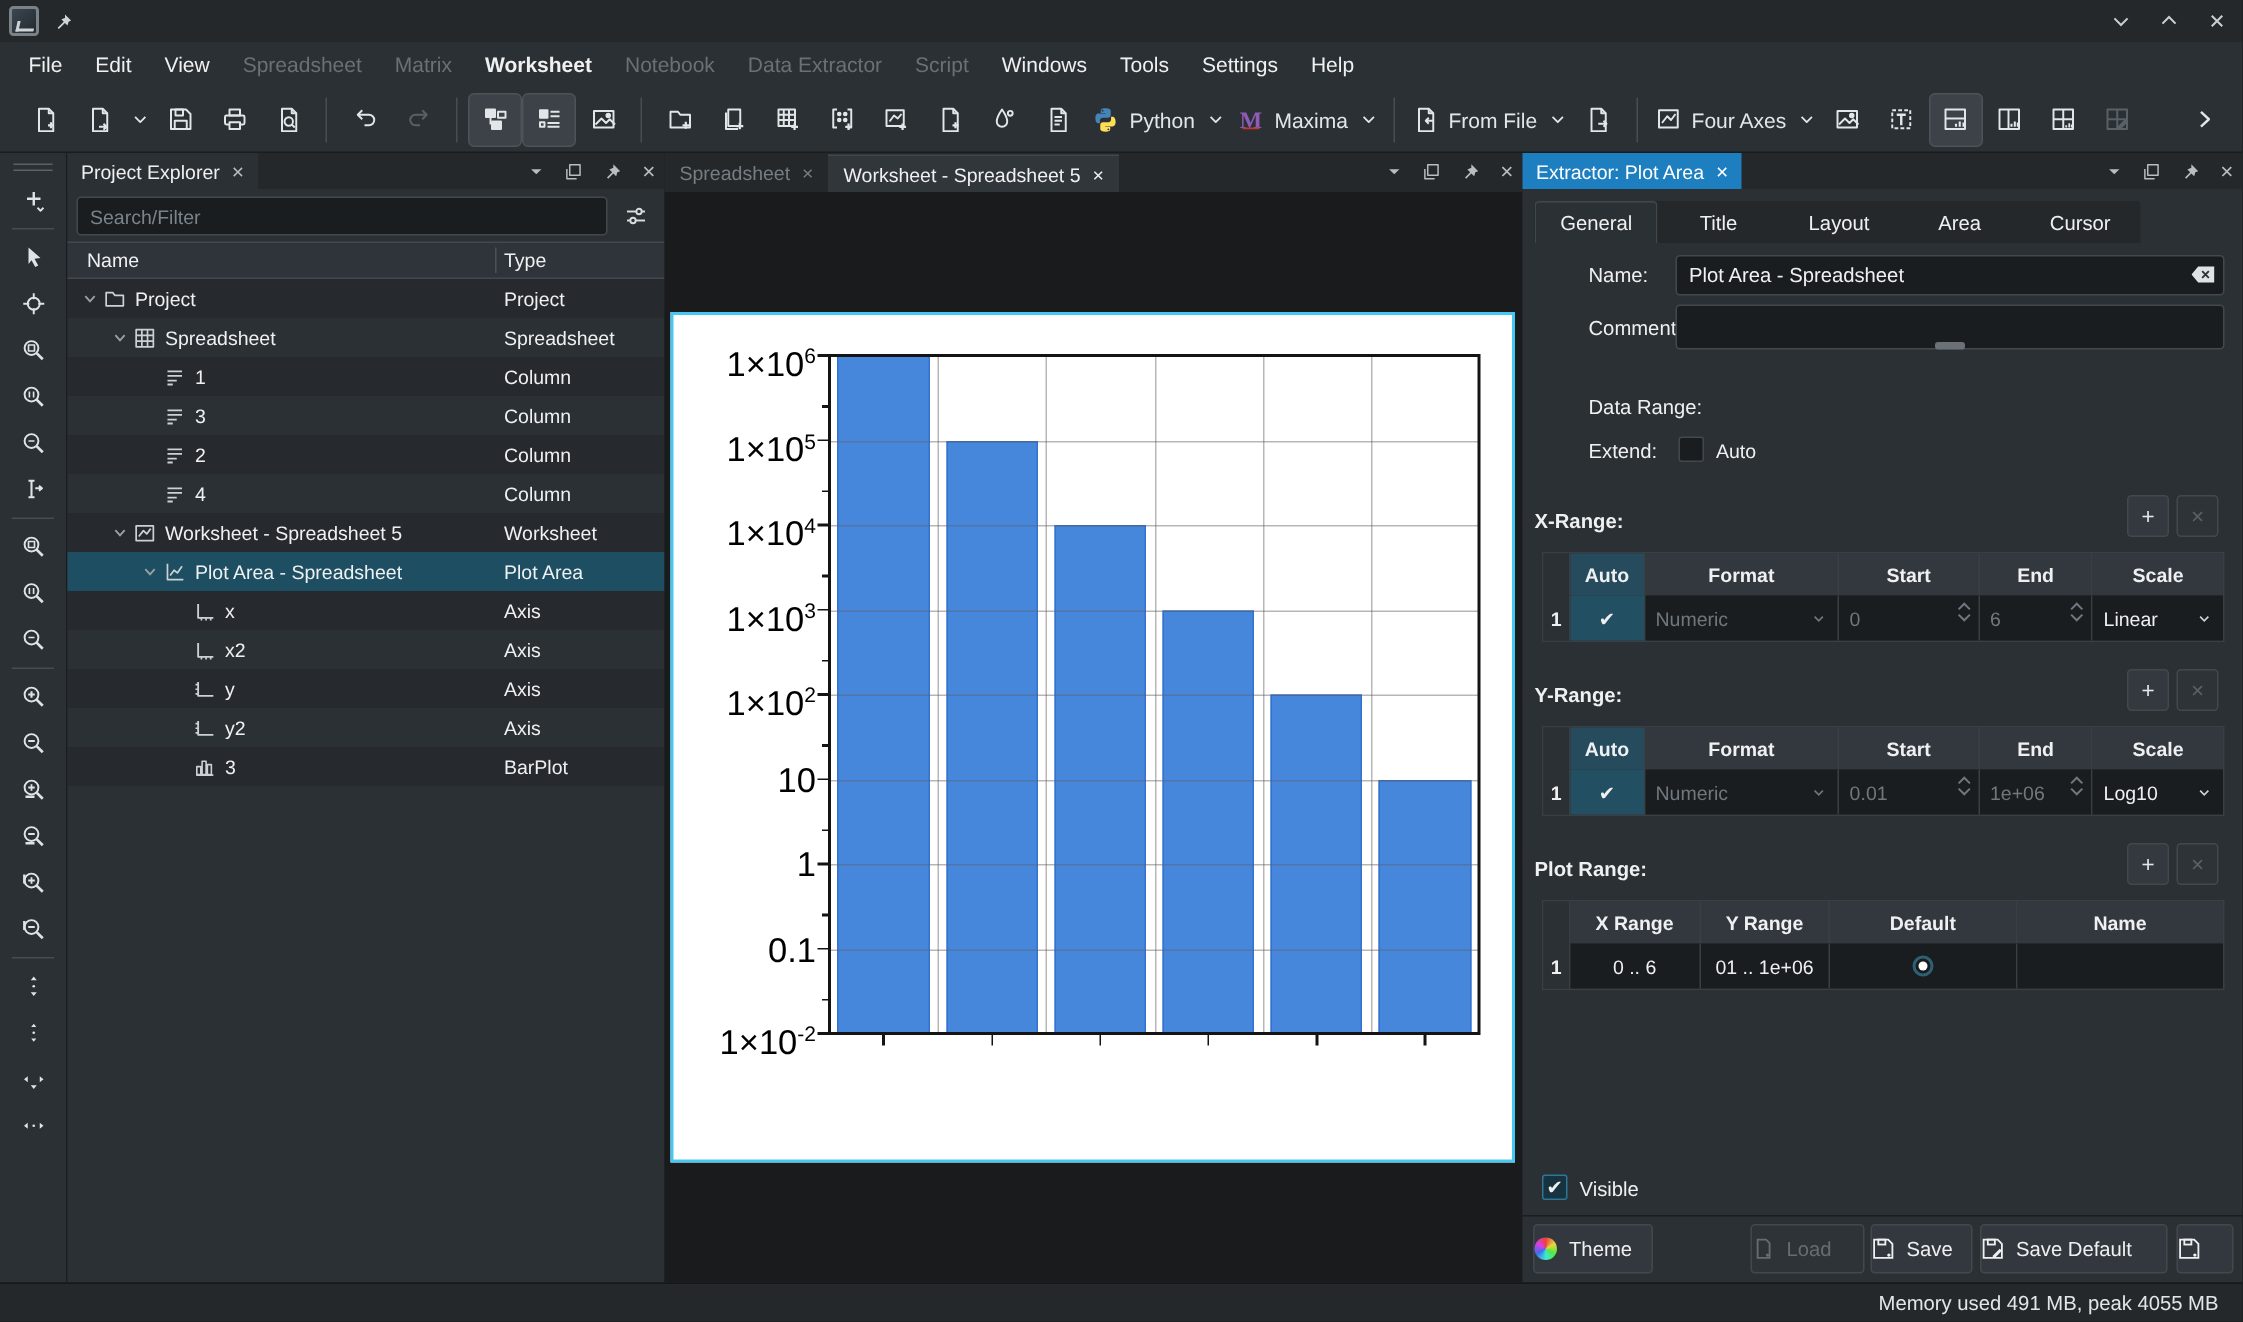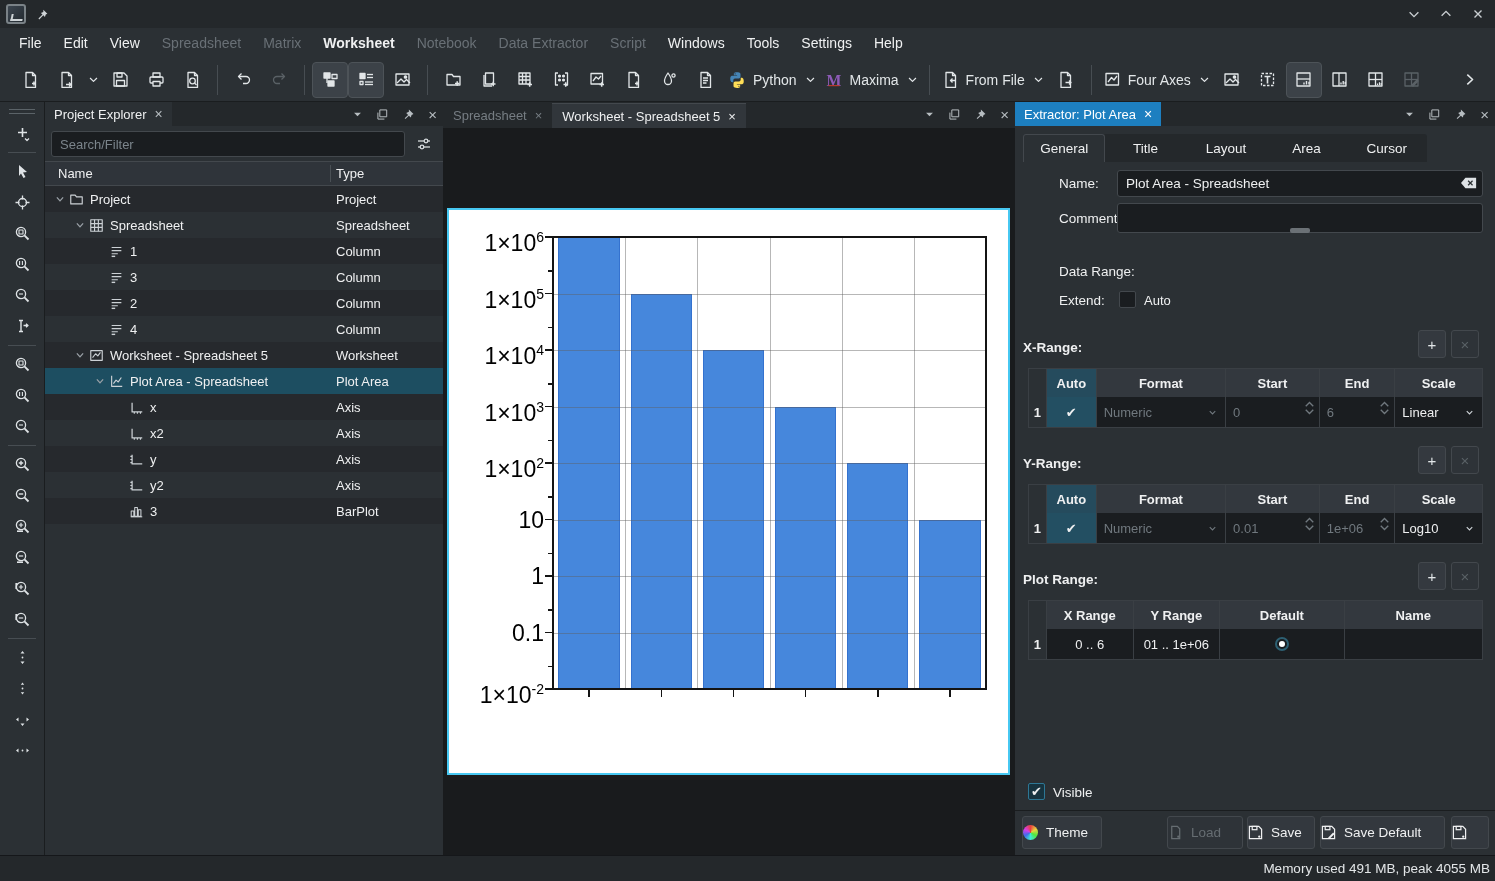--- a/index.html
+++ b/index.html
@@ -124,21 +124,21 @@
   .radio .dot { width:6px; height:6px; border-radius:50%; background:#fff; }
   .btm-btn { position:absolute; height:33px; background:#33383e; border:1px solid #43484d; border-radius:3px;
     display:flex; align-items:center; justify-content:flex-start; gap:8px; font-size:13.5px; color:#eff0f1; }
   .btm-btn.disabled { background:#2e3338; color:#666d72; }
   #color-wheel { width:15px; height:15px; border-radius:50%;
     background:conic-gradient(#e93f3f,#e9d53f,#4fe93f,#3fe9d5,#3f6ce9,#d53fe9,#e93f3f); }
 
   
   #statusbar { position:absolute; left:0; bottom:0; width:1495px; height:26px; background:#24282b;
     border-top:1px solid #15171a; display:flex; align-items:center; justify-content:flex-end;
-    padding-right:5px; font-size:13.5px; color:#e3e6e8; }
+    padding-right:16px; font-size:13.5px; color:#e3e6e8; }
 </style>
 </head>
 <body>
 
 <div id="titlebar">
   <div id="app-icon"></div>
   <span class="ic" style="margin-left:10px;color:#cfd4d7">
     <svg width="13" height="13" viewBox="0 0 16 16">
         <path d="M9 2l5 5-2 1-1 3-2-2-5 5-1-1 5-5-2-2 3-1z" fill="currentColor"></path>
       </svg>

